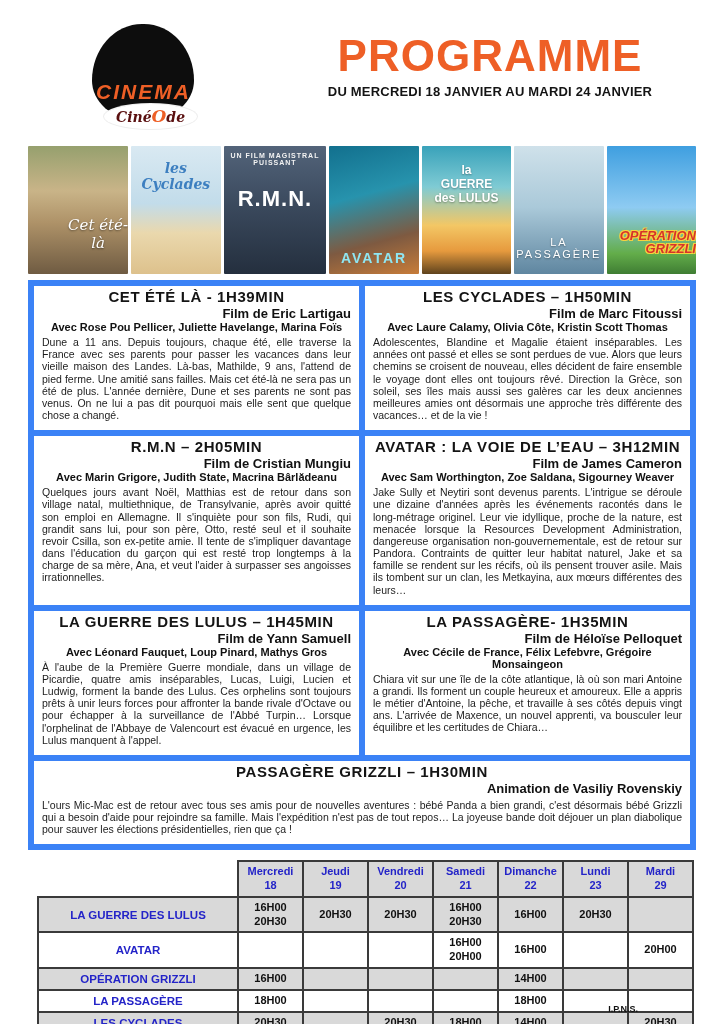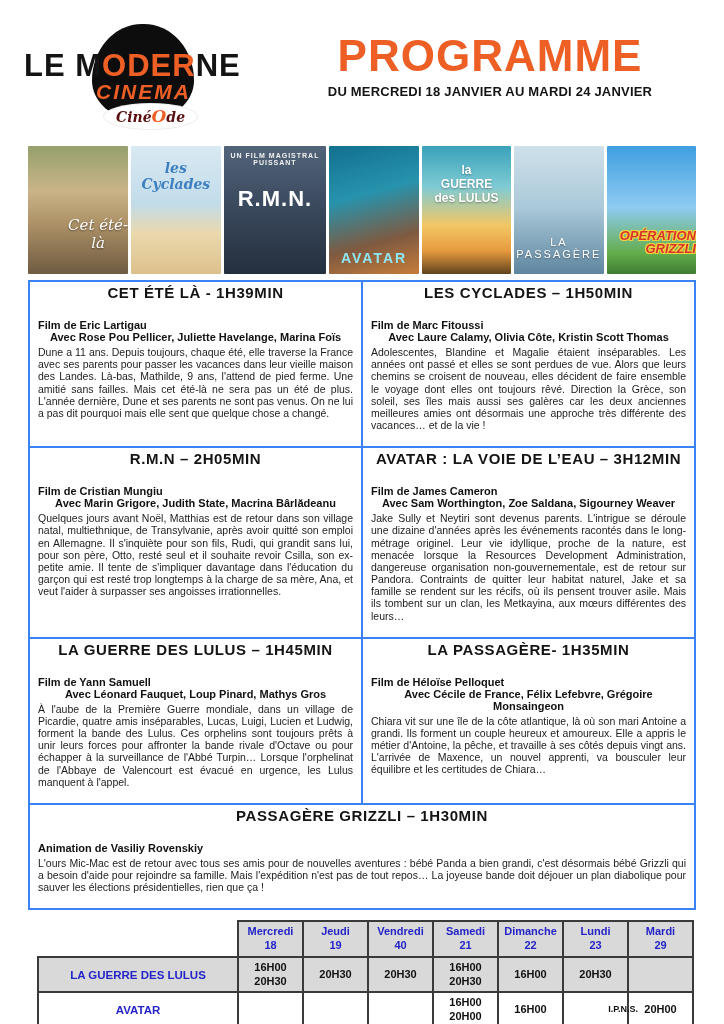--- a/index.html
+++ b/index.html
@@ -57,23 +57,23 @@
   .p-avatar { background: linear-gradient(165deg,#12708e 0%,#2793ad 38%,#7e5a41 72%,#c77c39 100%); }
   .p-avatar .ptxt { bottom: 8px; color: #8fe6f2; font-size: 14px; font-weight: bold; letter-spacing: 2px; }
   .p-lulus { background: linear-gradient(180deg,#39a2ba 0%,#7fcbd4 32%,#f3c765 62%,#e69a3e 82%,#5f431d 100%); }
   .p-lulus .ptxt { top: 18px; color: #fff; font-weight: bold; font-size: 12px; line-height: 1.15; white-space: pre-line; text-shadow: 0 1px 2px rgba(0,0,0,.35); }
   .p-passagere { background: linear-gradient(180deg,#cfe1ea 0%,#aac9d9 48%,#5f86a0 100%); }
   .p-passagere .ptxt { bottom: 14px; color: #fff; font-size: 11px; letter-spacing: 2px; text-shadow: 0 1px 2px rgba(0,0,0,.4); }
   .p-grizzli { background: linear-gradient(180deg,#3f9fe0 0%,#8ecbf2 48%,#63ad4a 84%,#3f7d33 100%); }
   .p-grizzli .ptxt { bottom: 18px; color: #d6342a; font-weight: bold; font-style: italic; font-size: 13px; line-height: 1.05; white-space: pre-line; text-shadow: 1px 1px 0 #f7d23e, -1px 1px 0 #f7d23e, 1px -1px 0 #f7d23e, -1px -1px 0 #f7d23e; text-align: right; }
   
   .desc-table { width: 668px; margin: 0 28px; border-collapse: collapse; table-layout: fixed; }
-  .desc-table td { border: 2px solid #3b82f6; vertical-align: top; padding: 2px 8px 15px 8px; }
+  .desc-table td { border: 6px solid #3b82f6; vertical-align: top; padding: 2px 8px 9px 8px; }
   .film-title { text-align: center; font-size: 15px; font-weight: bold; letter-spacing: 0.6px; color: #141414; }
-  .film-director { text-align: left; font-size: 11px; font-weight: bold; margin-top: 18px; }
+  .film-director { text-align: right; font-size: 13px; font-weight: bold; margin-top: 1px; }
   .film-cast { text-align: center; font-size: 11px; font-weight: bold; }
   .film-synopsis { font-size: 10.5px; line-height: 1.16; text-align: justify; margin-top: 3px; color: #1c1c1c; }
   
   .sched-table { border-collapse: collapse; margin: 10px 0 0 37px; }
   .sched-table th, .sched-table td { border: 2px solid #3a3a3a; }
   .sched-table th.blank { border: none; background: #fff; }
   .day-th { width: 65px; background: #d9d9d9; color: #2424c8; font-size: 11px; font-weight: bold; text-align: center; padding: 3px 0; line-height: 1.25; }
   .name-td { width: 200px; color: #2424c8; font-weight: bold; font-size: 11.5px; text-align: center; padding: 4px 2px; }
   .time-td { width: 65px; text-align: center; font-weight: bold; font-size: 11px; white-space: pre-line; padding: 3px 0; line-height: 1.25; color: #111; }
   tr.row-gray td { background: #d9d9d9; }
@@ -81,23 +81,20 @@
   .ipns { position: absolute; right: 86px; bottom: 10px; font-size: 9px; font-weight: bold; }
 </style>
 </head>
 <body>
 
 <div class="page">
 
   <div class="header">
     <div class="logo-wrap">
       <div class="egg"></div>
-      <div class="logo-name">
-        <span class="blk">LE M</span><span class="org">ODER</span><span class="blk">NE</span>
-      </div>
       <div class="logo-cinema">CINEMA</div>
       <div class="logo-cineode">
         <span>Ciné</span><span class="o">O</span><span>de</span>
       </div>
     </div>
     <div class="header-right">
       <div class="programme">PROGRAMME</div>
       <div class="date-range">DU MERCREDI 18 JANVIER AU MARDI 24 JANVIER</div>
     </div>
   </div>
@@ -191,21 +188,21 @@
       <th class="day-th">
             <div>Mercredi</div>
             <div>18</div>
           </th>
       <th class="day-th">
             <div>Jeudi</div>
             <div>19</div>
           </th>
       <th class="day-th">
             <div>Vendredi</div>
-            <div>40</div>
+            <div>20</div>
           </th>
       <th class="day-th">
             <div>Samedi</div>
             <div>21</div>
           </th>
       <th class="day-th">
             <div>Dimanche</div>
             <div>22</div>
           </th>
       <th class="day-th">

